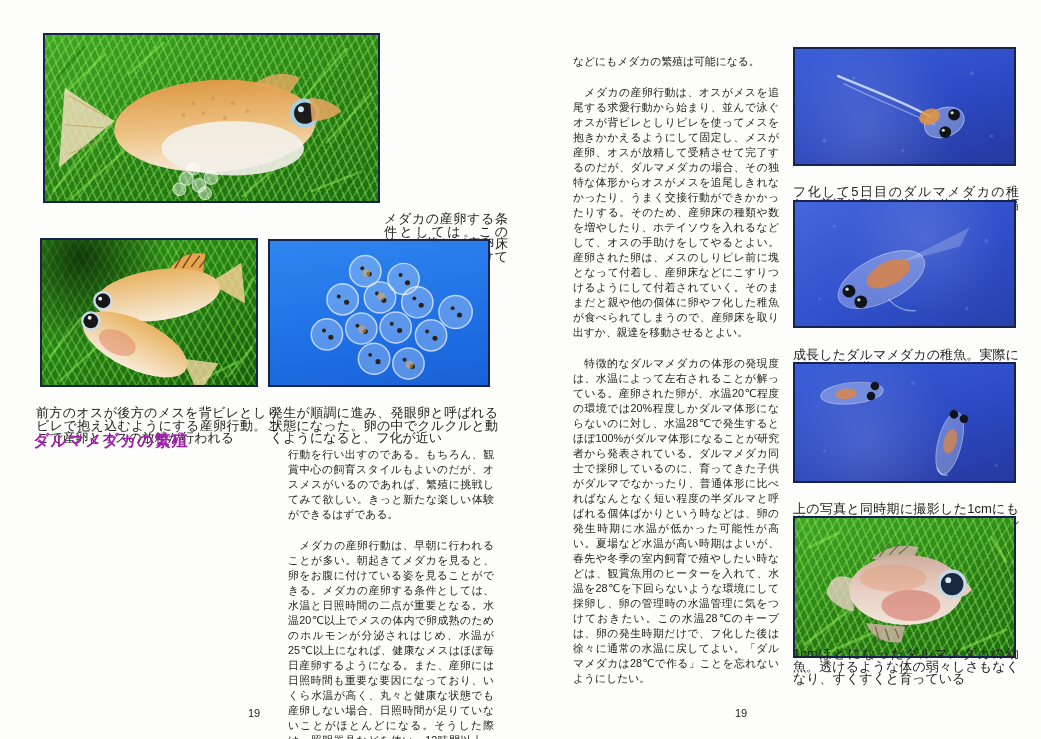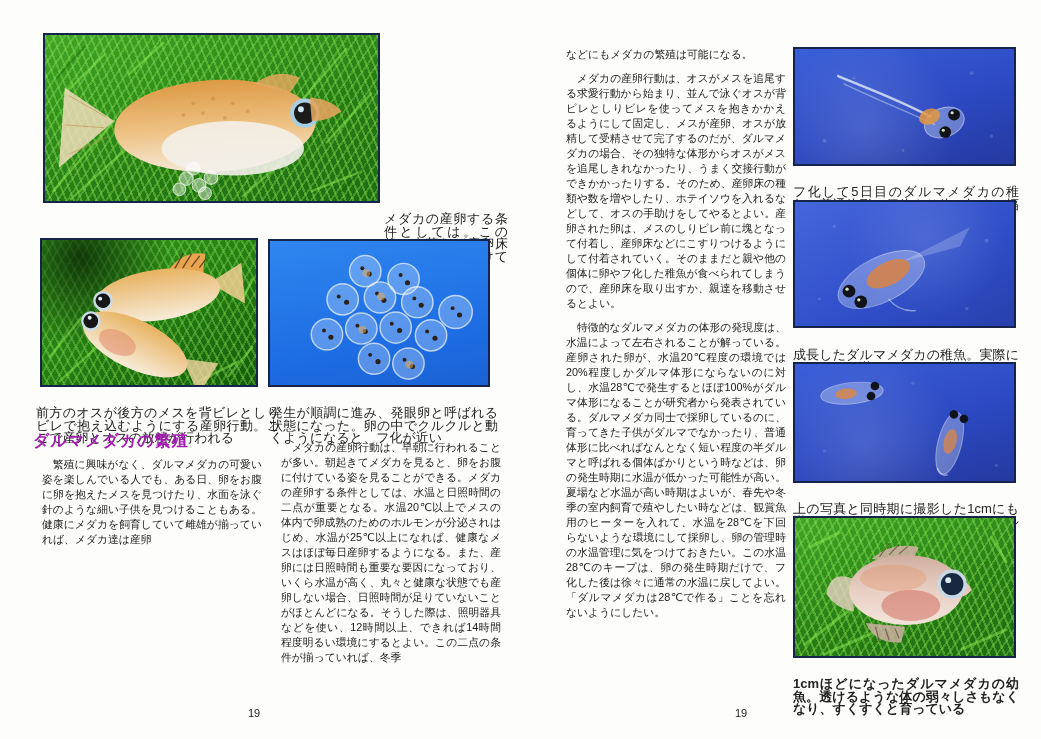--- a/index.html
+++ b/index.html
@@ -16,21 +16,21 @@
       repeating-linear-gradient(68deg, rgba(150,235,90,0) 0 5px, rgba(140,230,80,0.40) 5px 7px),
       repeating-linear-gradient(-55deg, rgba(30,110,15,0) 0 6px, rgba(170,240,110,0.28) 6px 8px),
       linear-gradient(160deg,#3fa625 0%,#267c14 60%,#1c6e10 100%);}
   .green-dark{background:
       radial-gradient(circle at 18% 12%, rgba(0,20,0,0.72), transparent 42%),
       repeating-linear-gradient(62deg, rgba(150,235,90,0) 0 5px, rgba(130,225,75,0.38) 5px 7px),
       repeating-linear-gradient(-60deg, rgba(30,110,15,0) 0 6px, rgba(165,240,105,0.26) 6px 8px),
       linear-gradient(150deg,#37a01f 0%,#1f7310 65%,#155c0a 100%);}
   .caption{position:absolute;font-size:13px;line-height:12.5px;color:#222;text-align:justify;margin-top:16px;}
   .body-col{position:absolute;width:238px;font-size:10.8px;line-height:15px;text-align:justify;}
-  .body-col p{margin:9px;}
+  .body-col p{margin:16px;}
   .section-heading{font-size:16px;font-weight:bold;letter-spacing:1px;margin:2px 0 5px 0;color:#a21caf;}
   .page-number{position:absolute;font-size:11px;color:#222;}
 </style>
 </head>
 <body>
 
 <div class="spread">
 
   <div>
 
@@ -182,23 +182,23 @@
             <circle cx="113" cy="57" r="4"></circle>
             <circle cx="94" cy="91" r="4"></circle>
             <circle cx="142" cy="127" r="4"></circle>
         </g>
       </svg>
     </div>
     <div class="caption" style="left:270px;top:391px;width:228px;">発生が順調に進み、発眼卵と呼ばれる状態になった。卵の中でクルクルと動くようになると、フ化が近い</div>
 
     <div class="body-col" style="left:33px;top:431px;">
       <h2 class="section-heading">ダルマメダカの繁殖</h2>
-      <p>　繁殖に興味がなく、ダルマメダカの可愛い姿を楽しんでいる人でも、ある日、卵をお腹に卵を抱えたメスを見つけたり、水面を泳ぐ針のような細い子供を見つけることもある。健康にメダカを飼育していて雌雄が揃っていれば、メダカ達は産卵</p>
     </div>
     <div class="body-col" style="left:272px;top:431px;">
+      <p>行動を行い出すのである。もちろん、観賞中心の飼育スタイルもよいのだが、オスメスがいるのであれば、繁殖に挑戦してみて欲しい。きっと新たな楽しい体験ができるはずである。</p>
       <p>　メダカの産卵行動は、早朝に行われることが多い。朝起きてメダカを見ると、卵をお腹に付けている姿を見ることができる。メダカの産卵する条件としては、水温と日照時間の二点が重要となる。水温20℃以上でメスの体内で卵成熟のためのホルモンが分泌されはじめ、水温が25℃以上になれば、健康なメスはほぼ毎日産卵するようになる。また、産卵には日照時間も重要な要因になっており、いくら水温が高く、丸々と健康な状態でも産卵しない場合、日照時間が足りていないことがほとんどになる。そうした際は、照明器具などを使い、12時間以上、できれば14時間程度明るい環境にするとよい。この二点の条件が揃っていれば、冬季</p>
     </div>
 
     <div class="page-number" style="left:248px;top:707px;">19</div>
   </div>
 
   <div>
 
     <div class="body-col" style="left:557px;top:38px;">
       <p>などにもメダカの繁殖は可能になる。</p>
@@ -302,18 +302,18 @@
           </g>
         <ellipse cx="113" cy="74" rx="58" ry="36" fill="url(#bodyR4)"></ellipse>
         <ellipse cx="118" cy="90" rx="30" ry="16" fill="rgba(205,85,70,0.45)"></ellipse>
         <ellipse cx="100" cy="62" rx="34" ry="14" fill="rgba(230,150,110,0.4)"></ellipse>
         <path d="M158,58 q18,6 22,16 q-8,10 -24,8 z" fill="#e8cabb"></path>
         <circle cx="160" cy="68" r="15" fill="#c8d8e4"></circle>
         <circle cx="160" cy="68" r="11.5" fill="#182840"></circle>
         <circle cx="156" cy="64" r="3" fill="#dce9f2"></circle>
       </svg>
     </div>
-    <div class="caption" style="left:793px;top:662px;width:226px;font-weight:bold;">1cmほどになったダルマメダカの幼魚。透けるような体の弱々しさもなくなり、すくすくと育っている</div>
+    <div class="caption" style="left:793px;top:632px;width:226px;">1cmほどになったダルマメダカの幼魚。透けるような体の弱々しさもなくなり、すくすくと育っている</div>
 
     <div class="page-number" style="left:735px;top:707px;">19</div>
   </div>
 
 </div>
 
 </body></html>

